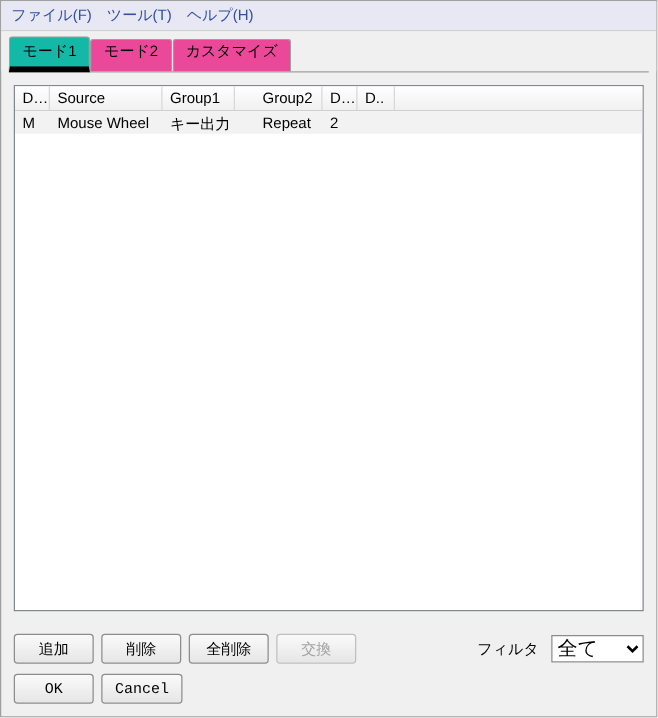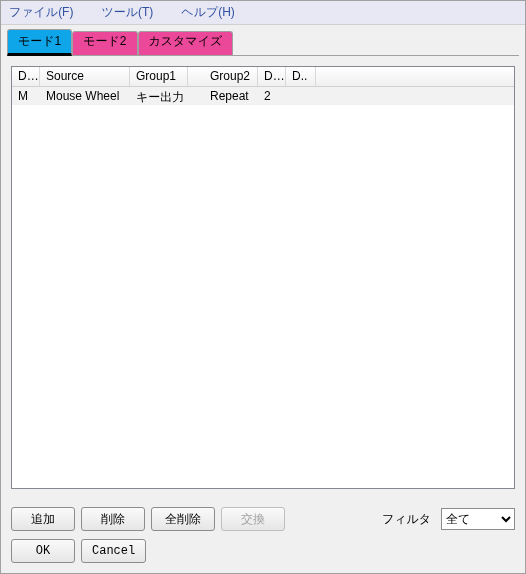--- a/index.html
+++ b/index.html
@@ -16,21 +16,21 @@
   height: 574px;
   background: #f0f0f0;
   border: 1px solid #a0a0a0;
   display: flex;
   flex-direction: column;
 }
 .menubar {
   background: #e8e8f4;
   padding: 3px 8px;
   display: flex;
-  gap: 28px;
+  gap: 12px;
   border-bottom: 1px solid #d0d0d0;
 }
 .menubar span {
   color: #3050a0;
   cursor: default;
 }
 .tabstrip {
   display: flex;
   padding: 4px 6px 0 6px;
   background: #f0f0f0;
@@ -39,23 +39,23 @@
   padding: 3px 10px;
   border: 1px solid #a0a0a0;
   border-bottom: none;
   background: #f0f0f0;
   margin-right: 0px;
   position: relative;
   cursor: default;
   border-radius: 3px 3px 0 0;
 }
 .tab.active {
-  background: #0ea5e9;
+  background: #14b8a6;
   z-index: 2;
-  border-bottom: 3px solid #000000;
+  border-bottom: 5px solid #000000;
   margin-bottom: -1px;
 }
 .tab:not(.active) {
   background: #ec4899;
   margin-top: 2px;
   padding-top: 1px;
 }
 .tabline {
   border-top: 1px solid #a0a0a0;
   margin: 0 6px;
@@ -136,21 +136,21 @@
 button:disabled {
   color: #a0a0a0;
   border-color: #bfbfbf;
 }
 .filter-label {
   margin-left: auto;
   margin-right: 4px;
 }
 select {
   font-family: inherit;
-  font-size: 12px;
+  font-size: 16px;
   height: 22px;
   width: 74px;
   border: 1px solid #8c8c8c;
   background: #fff;
 }
 </style>
 </head>
 <body>
 
 <div class="window">

